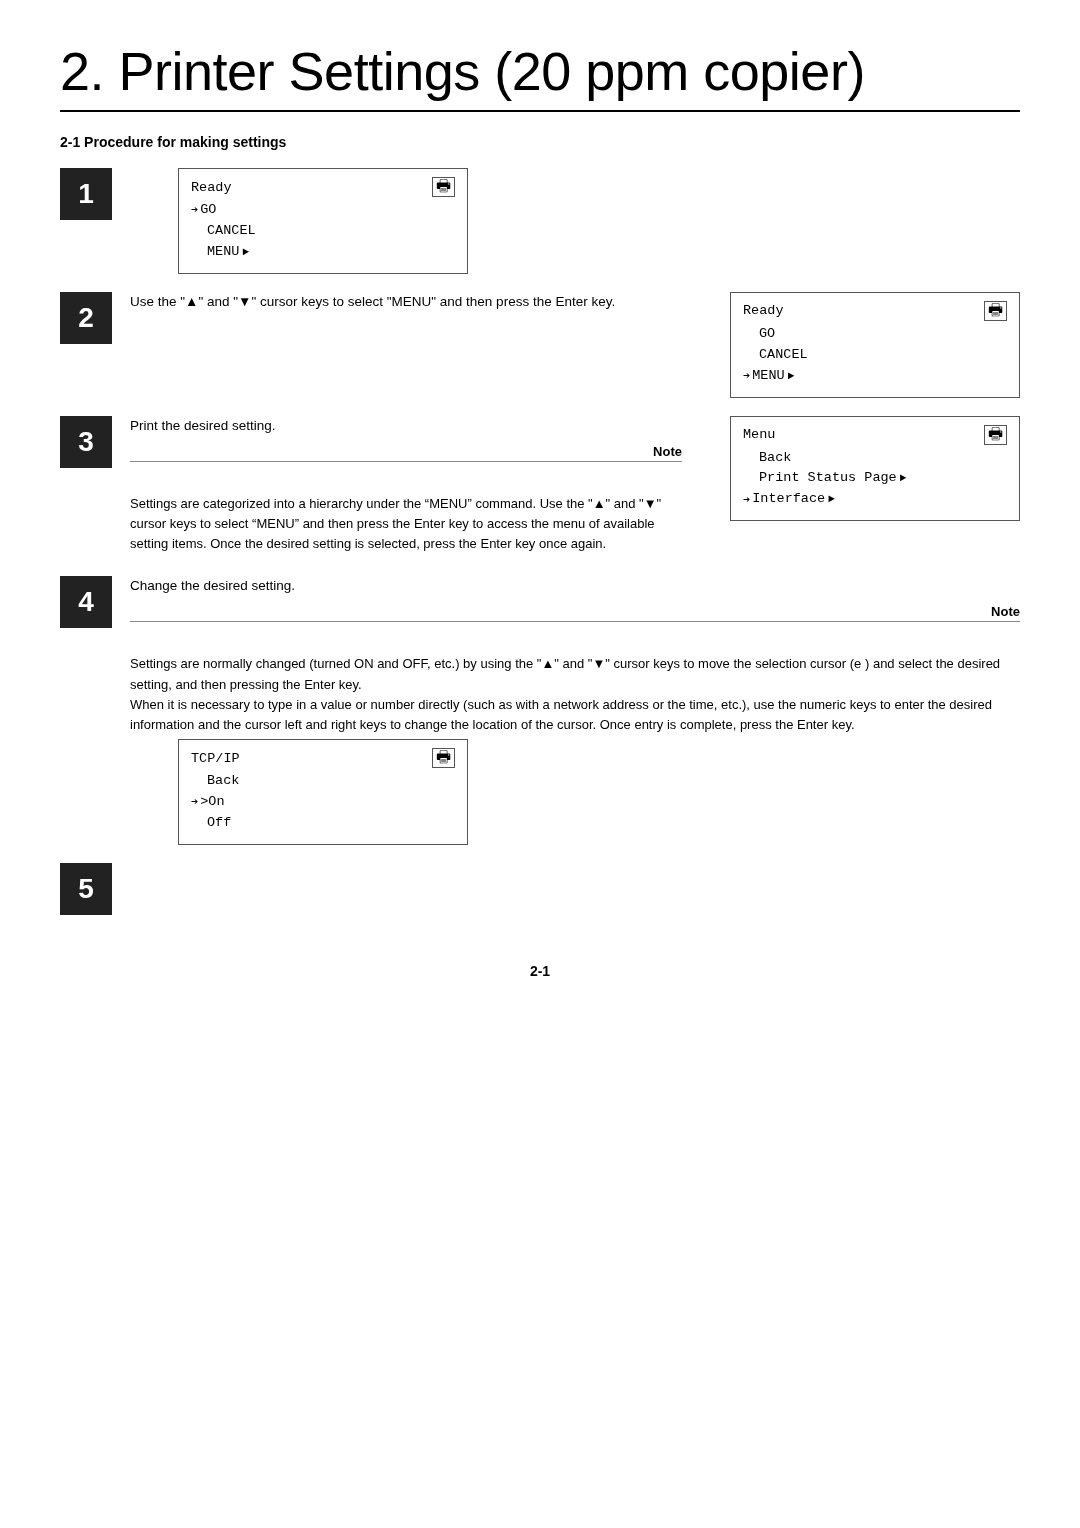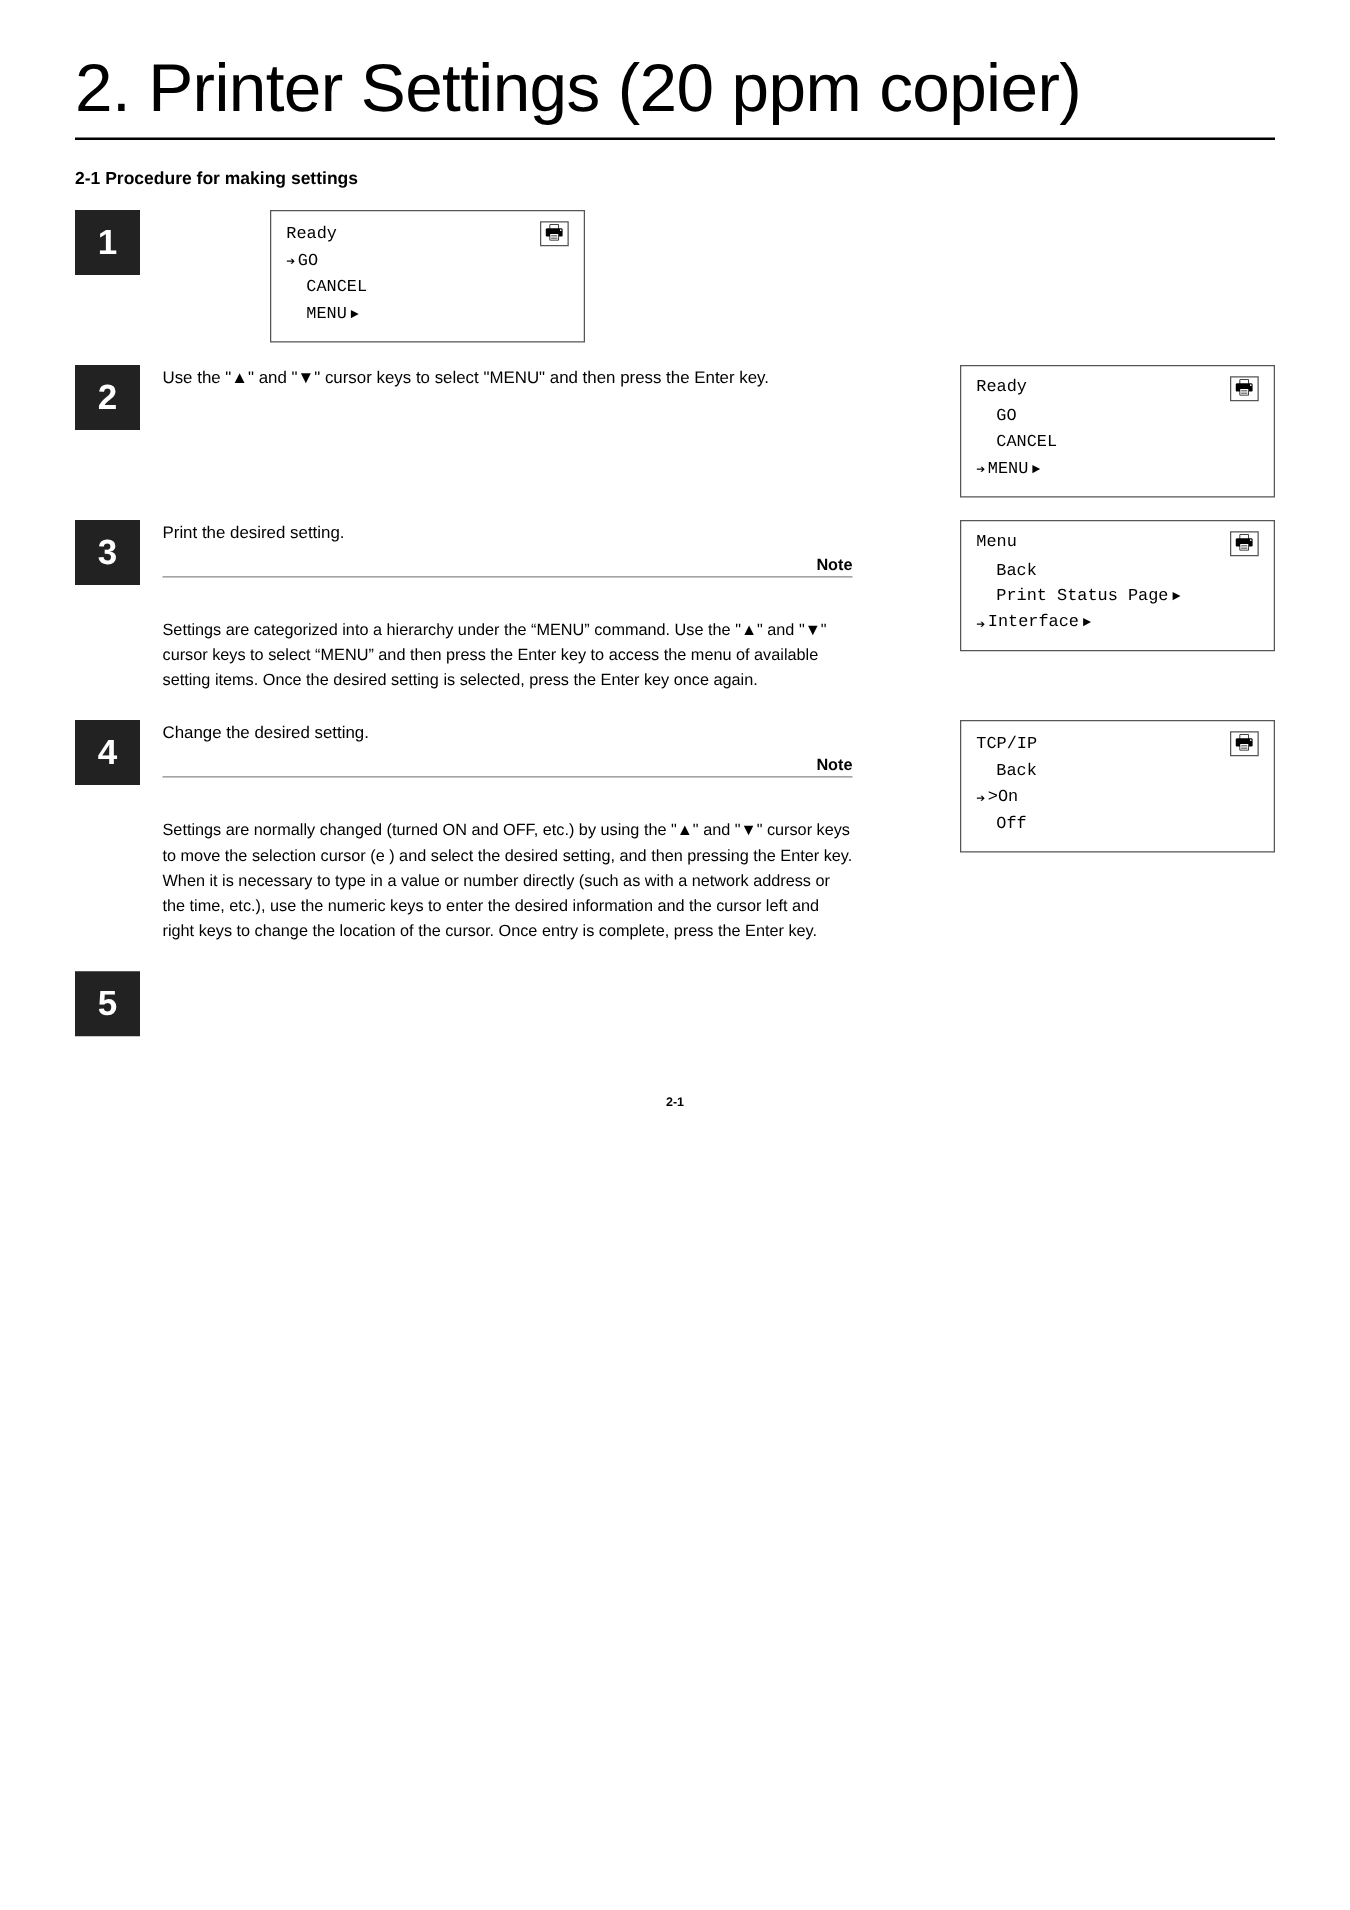--- a/index.html
+++ b/index.html
@@ -87,21 +87,21 @@
       min-width: 320px;
       margin-left: 18px;
       display: flex;
       align-items: flex-start;
       justify-content: flex-end;
       flex-shrink: 0;
     }
     .lcd-box {
       border: 1.5px solid #555;
       background: #fff;
-      width: 252px;
+      width: 290px;
       padding: 8px 12px 10px 12px;
       font-family: 'Courier New', monospace;
       font-size: 13.5px;
       position: relative;
     }
     .lcd-header {
       display: flex;
       justify-content: space-between;
       align-items: center;
       margin-bottom: 3px;
@@ -131,21 +131,21 @@
       font-size: 12px;
       margin-right: 2px;
       display: inline-block;
     }
     .right-arrow {
       font-size: 11px;
       margin-left: 3px;
     }
     .page-number {
       text-align: center;
-      font-size: 10px;
+      font-size: 14px;
       margin-top: 30px;
       font-weight: bold;
     }
     .step3-note-body {
       font-size: 13px;
       line-height: 1.55;
     }
   </style>
 </head>
 <body>
@@ -237,21 +237,21 @@
             <span>Interface</span>
             <span class="right-arrow"> ►</span>
           </div>
         </div>
       </div>
     </div>
   </div>
 
   <div class="step-row" style="align-items:flex-start;">
     <div class="step-number-box" style="margin-top:0;">4</div>
-    <div style="flex:1; display:flex; flex-direction:row; align-items:flex-start;">
+    <div style="flex:1; display:flex; flex-direction:column; align-items:flex-start;">
       <div class="step-content">
         <div class="step-main-text">Change the desired setting.</div>
         <div class="step-note-label">Note</div>
         <hr class="step-note-divider">
         <div class="step-note-text" style="white-space: pre-line;">Settings are normally changed (turned ON and OFF, etc.) by using the "▲" and "▼" cursor keys to move the selection cursor (e ) and select the desired setting, and then pressing the Enter key.
 When it is necessary to type in a value or number directly (such as with a network address or the time, etc.), use the numeric keys to enter the desired information and the cursor left and right keys to change the location of the cursor. Once entry is complete, press the Enter key.</div>
       </div>
       <div class="right-panel">
         <div class="lcd-box">
           <div class="lcd-header">

